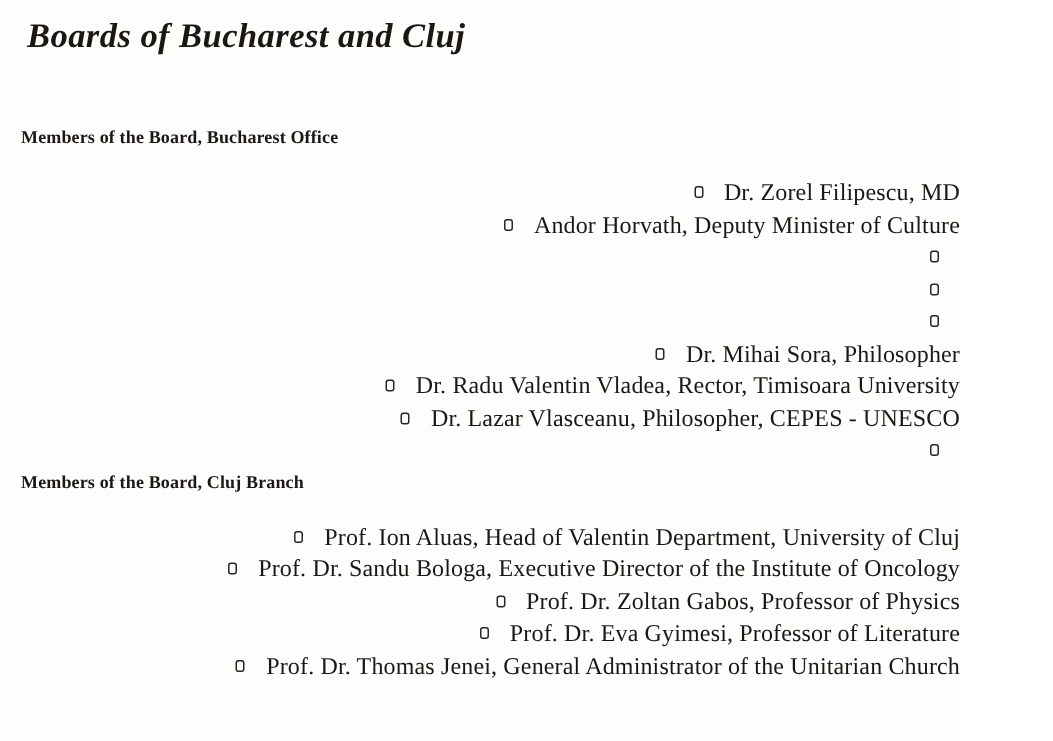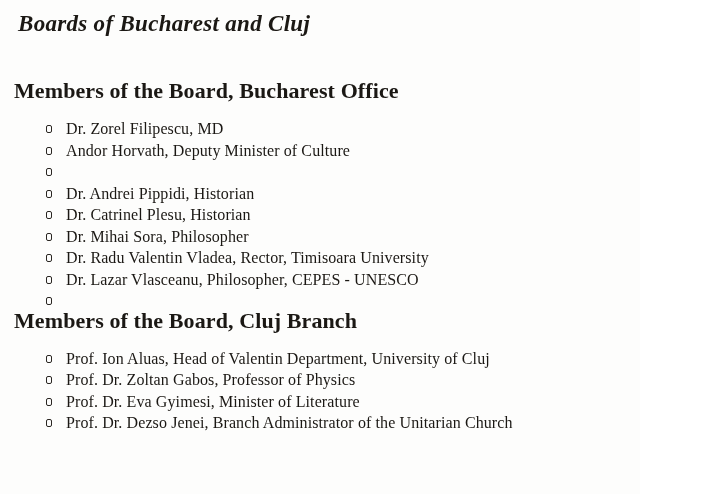--- a/index.html
+++ b/index.html
@@ -19,34 +19,35 @@
   .doc-title {
     margin: 10px 0 0 18px;
     font-size: 23px;
     line-height: 28px;
     font-weight: bold;
     font-style: italic;
     letter-spacing: 0.3px;
   }
   .section-heading {
     margin: 0 0 0 14px;
-    font-size: 22px;
+    font-size: 12px;
     line-height: 18px;
     font-weight: bold;
     letter-spacing: 0.1px;
   }
   .section-heading.first {
     margin-top: 44px;
   }
   .section-heading.second {
   }
   ul.member-list {
     list-style: none;
     margin: 18px 0 0 0;
     padding: 0 0 0 46px;
+    text-align: right;
   }
   li.member-row {
     font-size: 16px;
     line-height: 21.5px;
     white-space: nowrap;
     letter-spacing: 0.1px;
   }
   .bullet {
     display: inline-block;
     width: 6px;
@@ -65,30 +66,31 @@
 <div class="page">
 
   <h1 class="doc-title">Boards of Bucharest and Cluj</h1>
 
   <h2 class="section-heading first">Members of the Board, Bucharest Office</h2>
 
   <ul class="member-list">
       <li class="member-row"><span class="bullet"></span><span>Dr. Zorel Filipescu, MD</span></li>
       <li class="member-row"><span class="bullet"></span><span>Andor Horvath, Deputy Minister of Culture</span></li>
       <li class="member-row"><span class="bullet"></span></li>
-      <li class="member-row"><span class="bullet"></span><span>Dr. Andrei Pippidi, Historian</span></li>
-      <li class="member-row"><span class="bullet"></span><span>Dr. Catrinel Plesu, Historian</span></li>
+      <li class="member-row"><span class="bullet"></span></li>
+      <li class="member-row"><span class="bullet"></span></li>
       <li class="member-row"><span class="bullet"></span><span>Dr. Mihai Sora, Philosopher</span></li>
       <li class="member-row"><span class="bullet"></span><span>Dr. Radu Valentin Vladea, Rector, Timisoara University</span></li>
       <li class="member-row"><span class="bullet"></span><span>Dr. Lazar Vlasceanu, Philosopher, CEPES - UNESCO</span></li>
       <li class="member-row"><span class="bullet"></span></li>
     </ul>
 
   <h2 class="section-heading second">Members of the Board, Cluj Branch</h2>
 
   <ul class="member-list">
       <li class="member-row"><span class="bullet"></span><span>Prof. Ion Aluas, Head of Valentin Department, University of Cluj</span></li>
+      <li class="member-row"><span class="bullet"></span><span>Prof. Dr. Sandu Bologa, Executive Director of the Institute of Oncology</span></li>
       <li class="member-row"><span class="bullet"></span><span>Prof. Dr. Zoltan Gabos, Professor of Physics</span></li>
-      <li class="member-row"><span class="bullet"></span><span>Prof. Dr. Eva Gyimesi, Minister of Literature</span></li>
-      <li class="member-row"><span class="bullet"></span><span>Prof. Dr. Dezso Jenei, Branch Administrator of the Unitarian Church</span></li>
+      <li class="member-row"><span class="bullet"></span><span>Prof. Dr. Eva Gyimesi, Professor of Literature</span></li>
+      <li class="member-row"><span class="bullet"></span><span>Prof. Dr. Thomas Jenei, General Administrator of the Unitarian Church</span></li>
     </ul>
 
 </div>
 
 </body></html>

